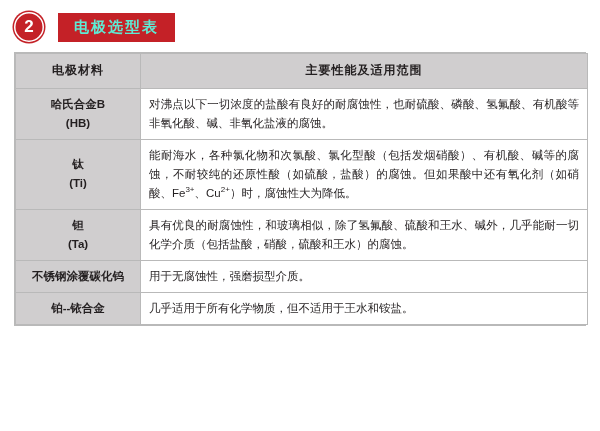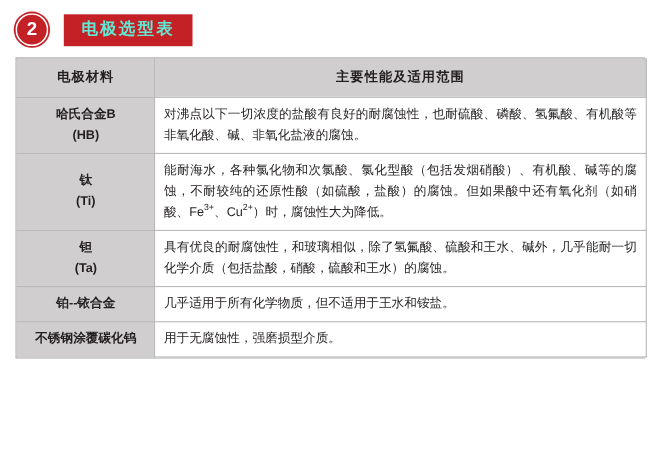--- a/index.html
+++ b/index.html
@@ -148,27 +148,27 @@
         </tr>
         <tr>
           <td class="mat">
             <span class="sub">钽</span>
             <span class="sub">(Ta)</span>
           </td>
           <td class="desc">具有优良的耐腐蚀性，和玻璃相似，除了氢氟酸、硫酸和王水、碱外，几乎能耐一切化学介质（包括盐酸，硝酸，硫酸和王水）的腐蚀。</td>
         </tr>
         <tr>
           <td class="mat">
+            <span class="sub">不锈钢涂覆碳化钨</span>
+          </td>
+          <td class="desc">用于无腐蚀性，强磨损型介质。</td>
+        </tr>
+        <tr>
+          <td class="mat">
             <span class="sub">铂--铱合金</span>
           </td>
           <td class="desc">几乎适用于所有化学物质，但不适用于王水和铵盐。</td>
-        </tr>
-        <tr>
-          <td class="mat">
-            <span class="sub">不锈钢涂覆碳化钨</span>
-          </td>
-          <td class="desc">用于无腐蚀性，强磨损型介质。</td>
         </tr>
       </tbody>
     </table>
   </div>
 
 </div>
 
 </body></html>

